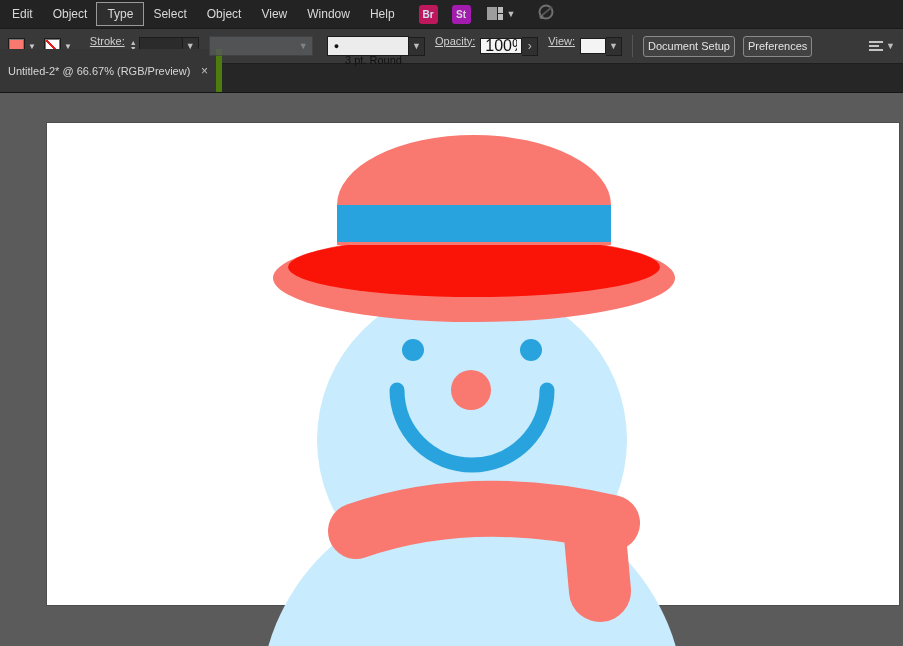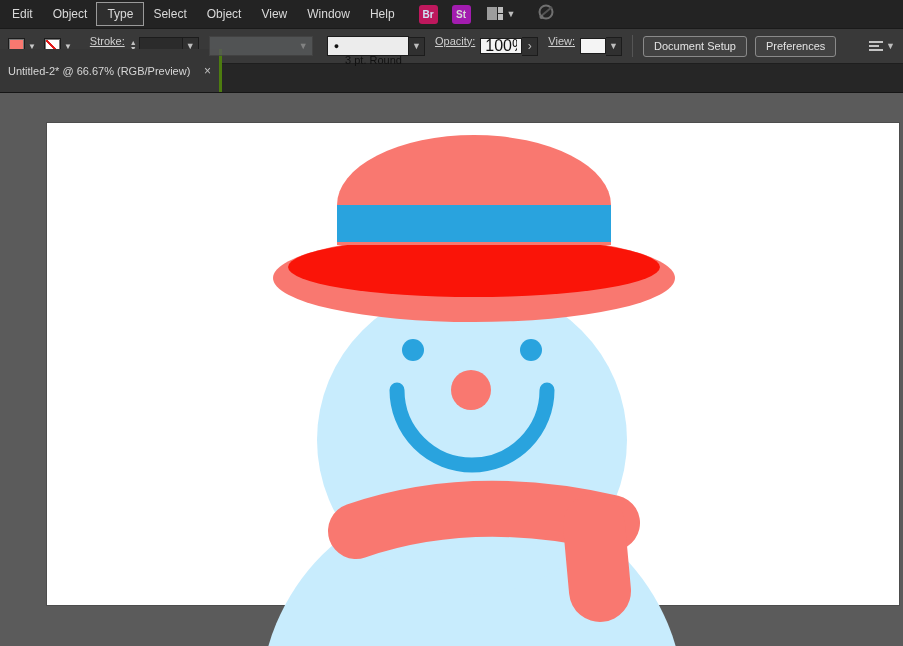--- a/index.html
+++ b/index.html
@@ -41,30 +41,30 @@
   .brush-box { margin-left:14px; height:20px; background:#ececec; border:1px solid #1c1c1c;
                display:flex; align-items:center; padding:0 6px; gap:6px; }
   .brush-dot { color:#111; font-size:9px; }
   .brush-text { color:#111; font-size:11px; white-space:nowrap;margin-top:28px; }
   .field-light { height:16px; background:#f4f4f4; border:1px solid #1c1c1c; color:#111;
                  font-size:16px; font-family:"Liberation Sans",sans-serif; padding:0 4px; }
   .opacity-input { width:42px; }
   .style-box { width:26px; }
   .sep { width:1px; height:22px; background:#2a2a2a; border-right:1px solid #555; margin:0 10px; }
   .bar-btn { height:21px; background:#424242; border:1px solid #8a8a8a; border-radius:3px;
-             color:#e3e3e3; font-size:11px; padding:0 10px; margin-right:8px; white-space:nowrap;
+             color:#e3e3e3; font-size:11px; padding:0 4px; margin-right:8px; white-space:nowrap;
              font-family:"Liberation Sans",sans-serif; }
   .panel-icon { margin-left:auto; display:flex; align-items:center; gap:3px; }
   .lines-icon { display:flex; flex-direction:column; gap:2px; }
   .lines-icon i { display:block; width:14px; height:2px; background:#c4c4c4; }
   .lines-icon i:nth-child(2) { width:10px; }
 
   
   .tabbar { height:29px; background:#262626; display:flex; align-items:flex-end; border-bottom:1px solid #161616; }
-  .doc-tab { height:43px; width:222px; background:#363636; border-right:3px solid #4d7c0f;
+  .doc-tab { height:43px; width:222px; background:#363636; border-right:6px solid #4d7c0f;
              display:flex; align-items:center; padding:0 8px; }
   .tab-title { color:#d6d6d6; font-size:11px; white-space:nowrap; overflow:hidden; flex:1; }
   .tab-close { color:#c0c0c0; font-size:12px; margin-left:6px; cursor:default; }
 
   
   .canvas { position:relative; height:553px; background:#5b5b5b; overflow:hidden; }
   .artboard { position:absolute; left:47px; top:30px; width:852px; height:482px; background:#ffffff;
               box-shadow:0 0 0 1px #4d4d4d; }
   .artwork-svg { position:absolute; left:0; top:0; }
 </style>

